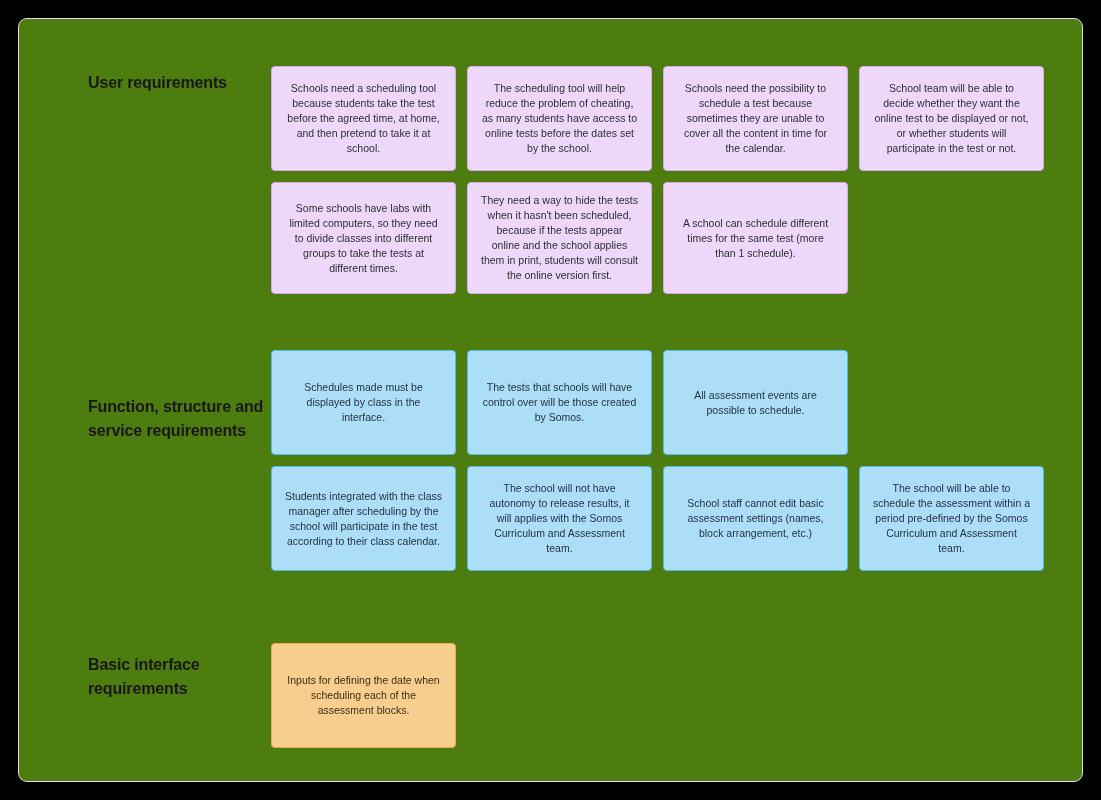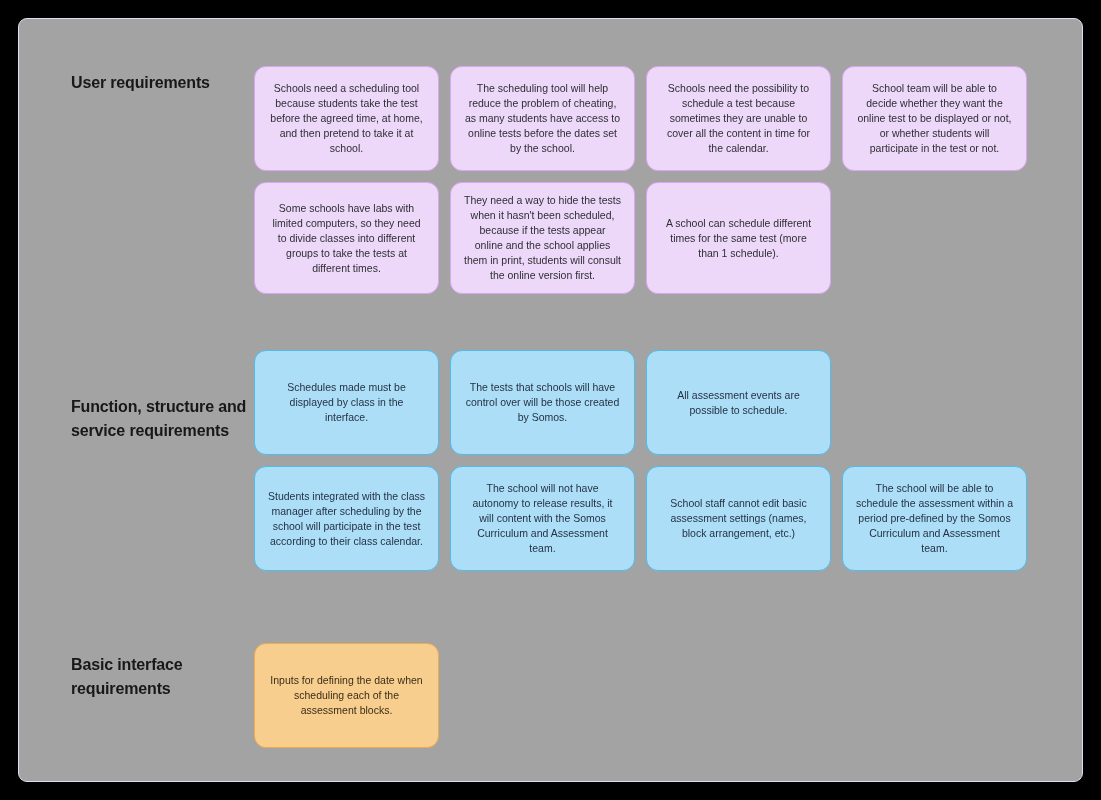--- a/index.html
+++ b/index.html
@@ -11,24 +11,25 @@
     background: #000000;
     font-family: "Liberation Sans", sans-serif;
   }
 
   #board-frame {
     position: absolute;
     left: 18px;
     top: 18px;
     width: 1065px;
     height: 764px;
-    background: #a3a3a3;
+    background: #4d7c0f;
     border: 1px solid #E6DAF2;
     border-radius: 9px;
     overflow: hidden;
+    padding-left: 17px;
   }
 
   #board-canvas {
     position: relative;
     width: 100%;
     height: 100%;
   }
 
   .section-heading {
     position: absolute;
@@ -49,21 +50,21 @@
 
   .card-row {
     display: flex;
     flex-direction: row;
     gap: 11px;
   }
 
   .card {
     width: 185px;
     min-height: 105px;
-    border-radius: 12px;
+    border-radius: 4px;
     border-width: 1.5px;
     border-style: solid;
     display: flex;
     align-items: center;
     padding: 10px 13px;
     text-align: center;
     font-size: 10.5px;
     line-height: 15px;
     color: #2E2E33;
   }
@@ -150,21 +151,21 @@
         </div>
         <div class="card blue">
           <span class="card-text">All assessment events are possible to schedule.</span>
         </div>
       </div>
       <div class="card-row">
         <div class="card blue">
           <span class="card-text">Students integrated with the class manager after scheduling by the school will participate in the test according to their class calendar.</span>
         </div>
         <div class="card blue">
-          <span class="card-text">The school will not have autonomy to release results, it will content with the Somos Curriculum and Assessment team.</span>
+          <span class="card-text">The school will not have autonomy to release results, it will applies with the Somos Curriculum and Assessment team.</span>
         </div>
         <div class="card blue">
           <span class="card-text">School staff cannot edit basic assessment settings (names, block arrangement, etc.)</span>
         </div>
         <div class="card blue">
           <span class="card-text">The school will be able to schedule the assessment within a period pre-defined by the Somos Curriculum and Assessment team.</span>
         </div>
       </div>
     </div>
 

